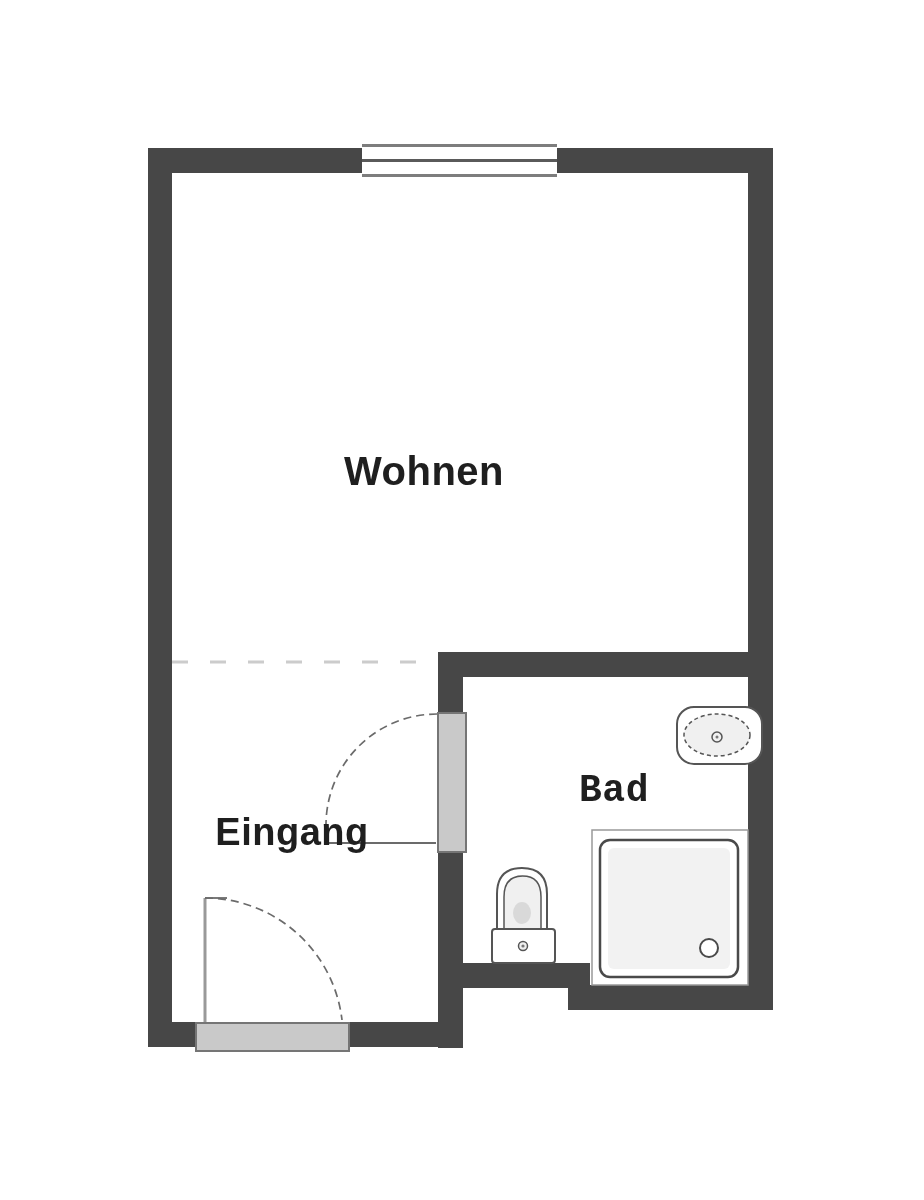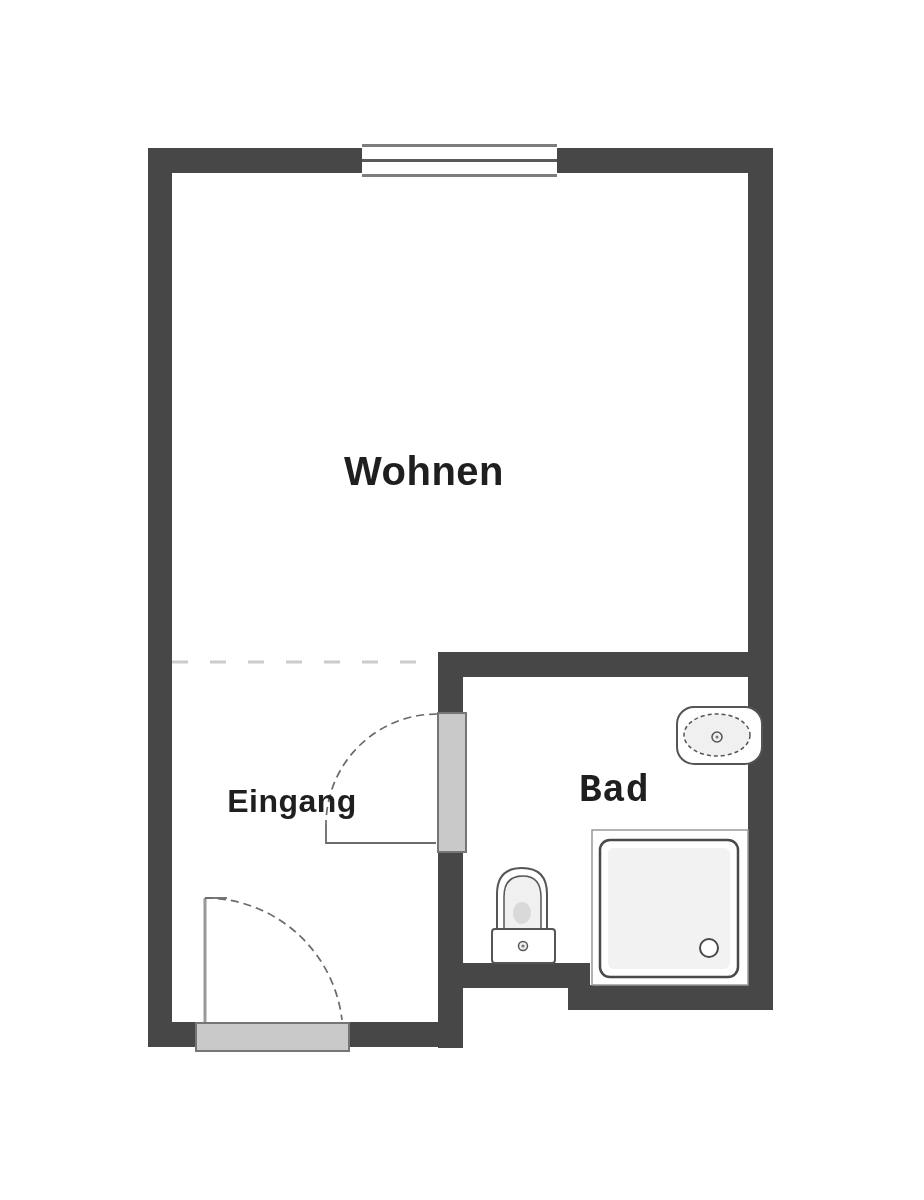--- a/index.html
+++ b/index.html
@@ -45,21 +45,21 @@
   .window-line.bot { top: 31px; }
   .room-label {
     position: absolute;
     transform: translate(-50%, -50%);
     font-weight: bold;
     color: var(--label-text, #1f1f1f);
     white-space: nowrap;
     letter-spacing: 0.5px;
   }
   .room-label.wohnen { left: 424px; top: 471px; font-size: 40px; }
-  .room-label.eingang { left: 292px; top: 801px; font-size: 32px; }
+  .room-label.eingang { left: 292px; top: 832px; font-size: 38px; }
   .room-label.bad { left: 614px; top: 790px; font-size: 38px; font-family: Liberation Mono, monospace; }
   #fixtures-svg {
     position: absolute;
     left: 0;
     top: 0;
     width: 924px;
     height: 1200px;
   }
   
   .arc {

